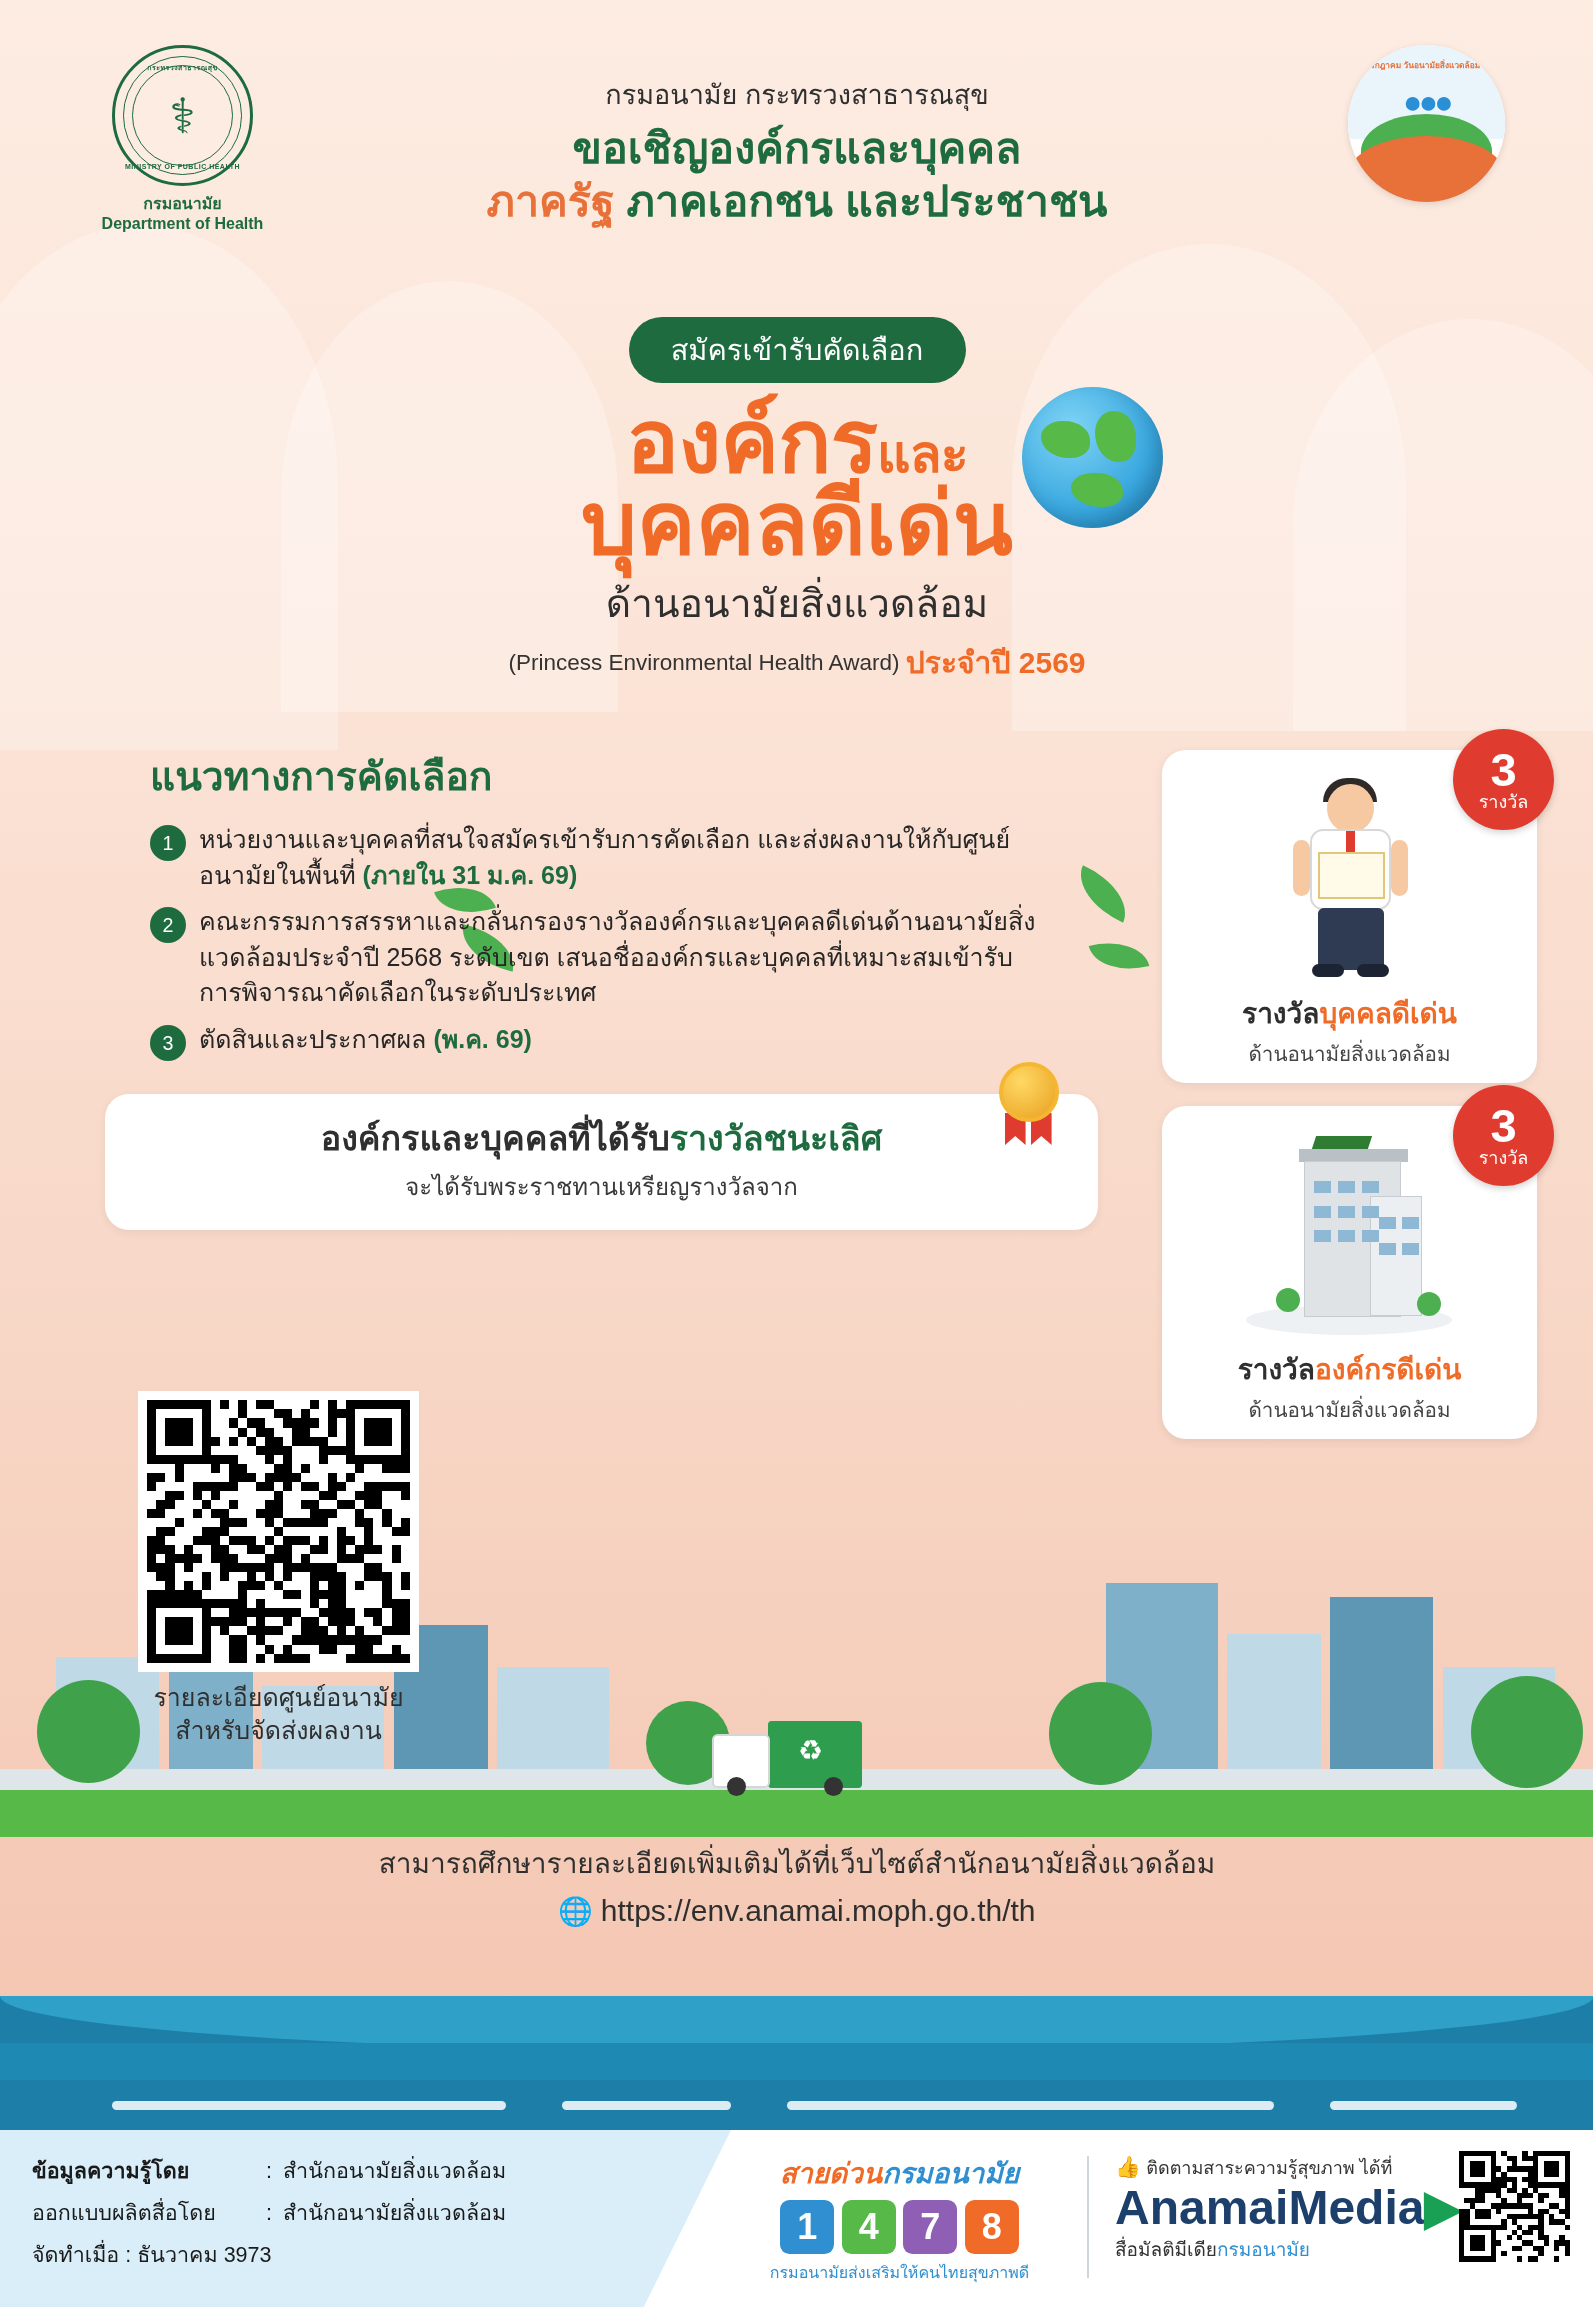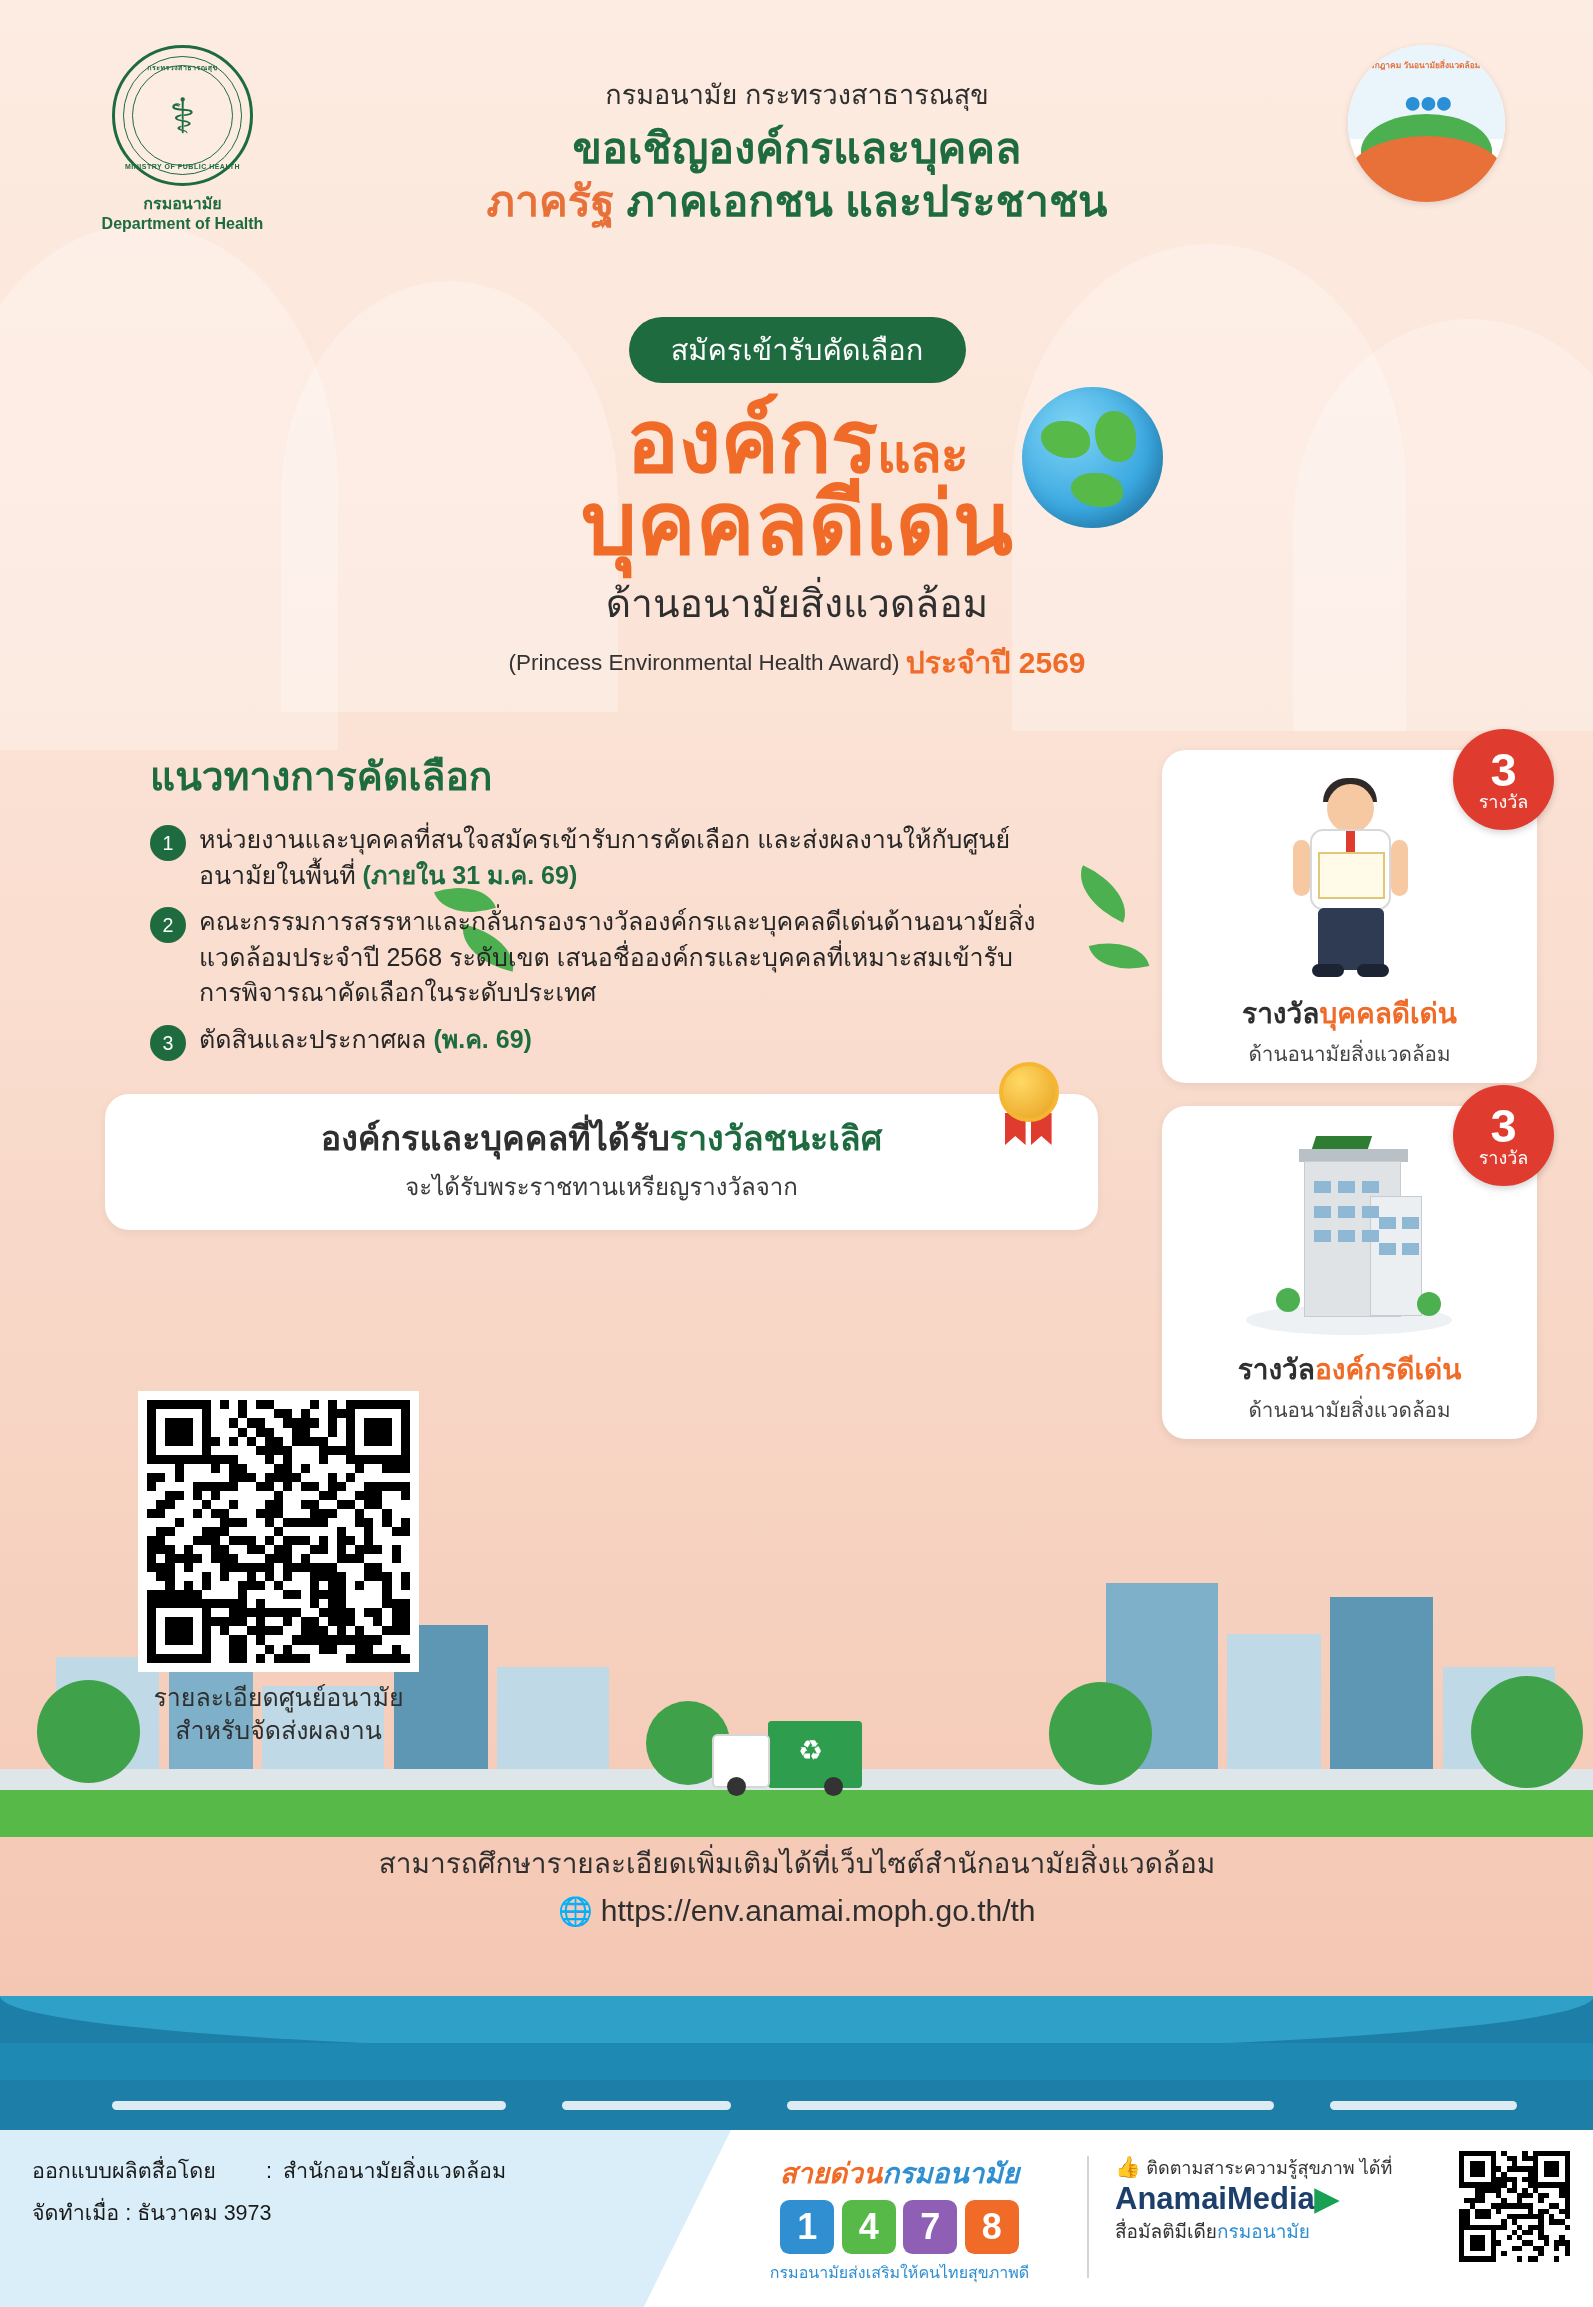--- a/index.html
+++ b/index.html
@@ -394,21 +394,21 @@
   }
   .hot-d.c1{background:#2f8fd0;} .hot-d.c2{background:#57b947;}
   .hot-d.c3{background:#8e5fb5;} .hot-d.c4{background:#ef6b27;}
   .fm-sub { font-size: 16px; color: #2f8fd0; margin-top: 5.6px; }
 
   .foot-div { position:absolute; left: 1087px; top: 26px; width: 1.9px; height: 122px; background:#cfd6da; }
 
   .foot-right { position: absolute; left: 1115px; top: 22.5px; width: 337px; }
   .fr-follow { font-size: 18px; color: #333; }
   .fr-follow .thumb { color:#2f8fd0; font-size: 20.6px; margin-right: 5.6px; }
-  .fr-brand { font-size: 31px; font-weight: bold; color: #1d3f6b; line-height: 1.1; }
+  .fr-brand { font-size: 48px; font-weight: bold; color: #1d3f6b; line-height: 1.1; }
   .fr-brand .play { color: #1aa054; }
   .fr-sub { font-size: 19px; color: #333; }
   .fr-sub .blue { color: #2f8fd0; }
 
   .foot-qr {
     position: absolute; right: 24px; top: 20.6px;
     width: 111px; height: 111px; background:#fff;
   }
 
   
@@ -1466,20 +1466,23 @@
     <div class="w2"></div>
     <div class="dash" style="left:112px; top:105px; width:394px;"></div>
     <div class="dash" style="left:562px; top:105px; width:169px;"></div>
     <div class="dash" style="left:787px; top:105px; width:487px;"></div>
     <div class="dash" style="left:1330px; top:105px; width:187px;"></div>
   </div>
 
   <div class="footer">
     <div class="foot-left">
       <div class="fl-row">
+        <span class="lbl">ข้อมูลความรู้โดย</span><span class="sep">:</span><span>สำนักอนามัยสิ่งแวดล้อม</span>
+      </div>
+      <div class="fl-row">
         <span class="lbl norm">ออกแบบผลิตสื่อโดย</span><span class="sep">:</span><span>สำนักอนามัยสิ่งแวดล้อม</span>
       </div>
       <div class="fl-row">
         <span>จัดทำเมื่อ : ธันวาคม  3973</span>
       </div>
     </div>
 
     <div class="foot-mid">
       <div class="fm-title">
         <span class="o">สายด่วน</span><span class="b">กรมอนามัย</span>

